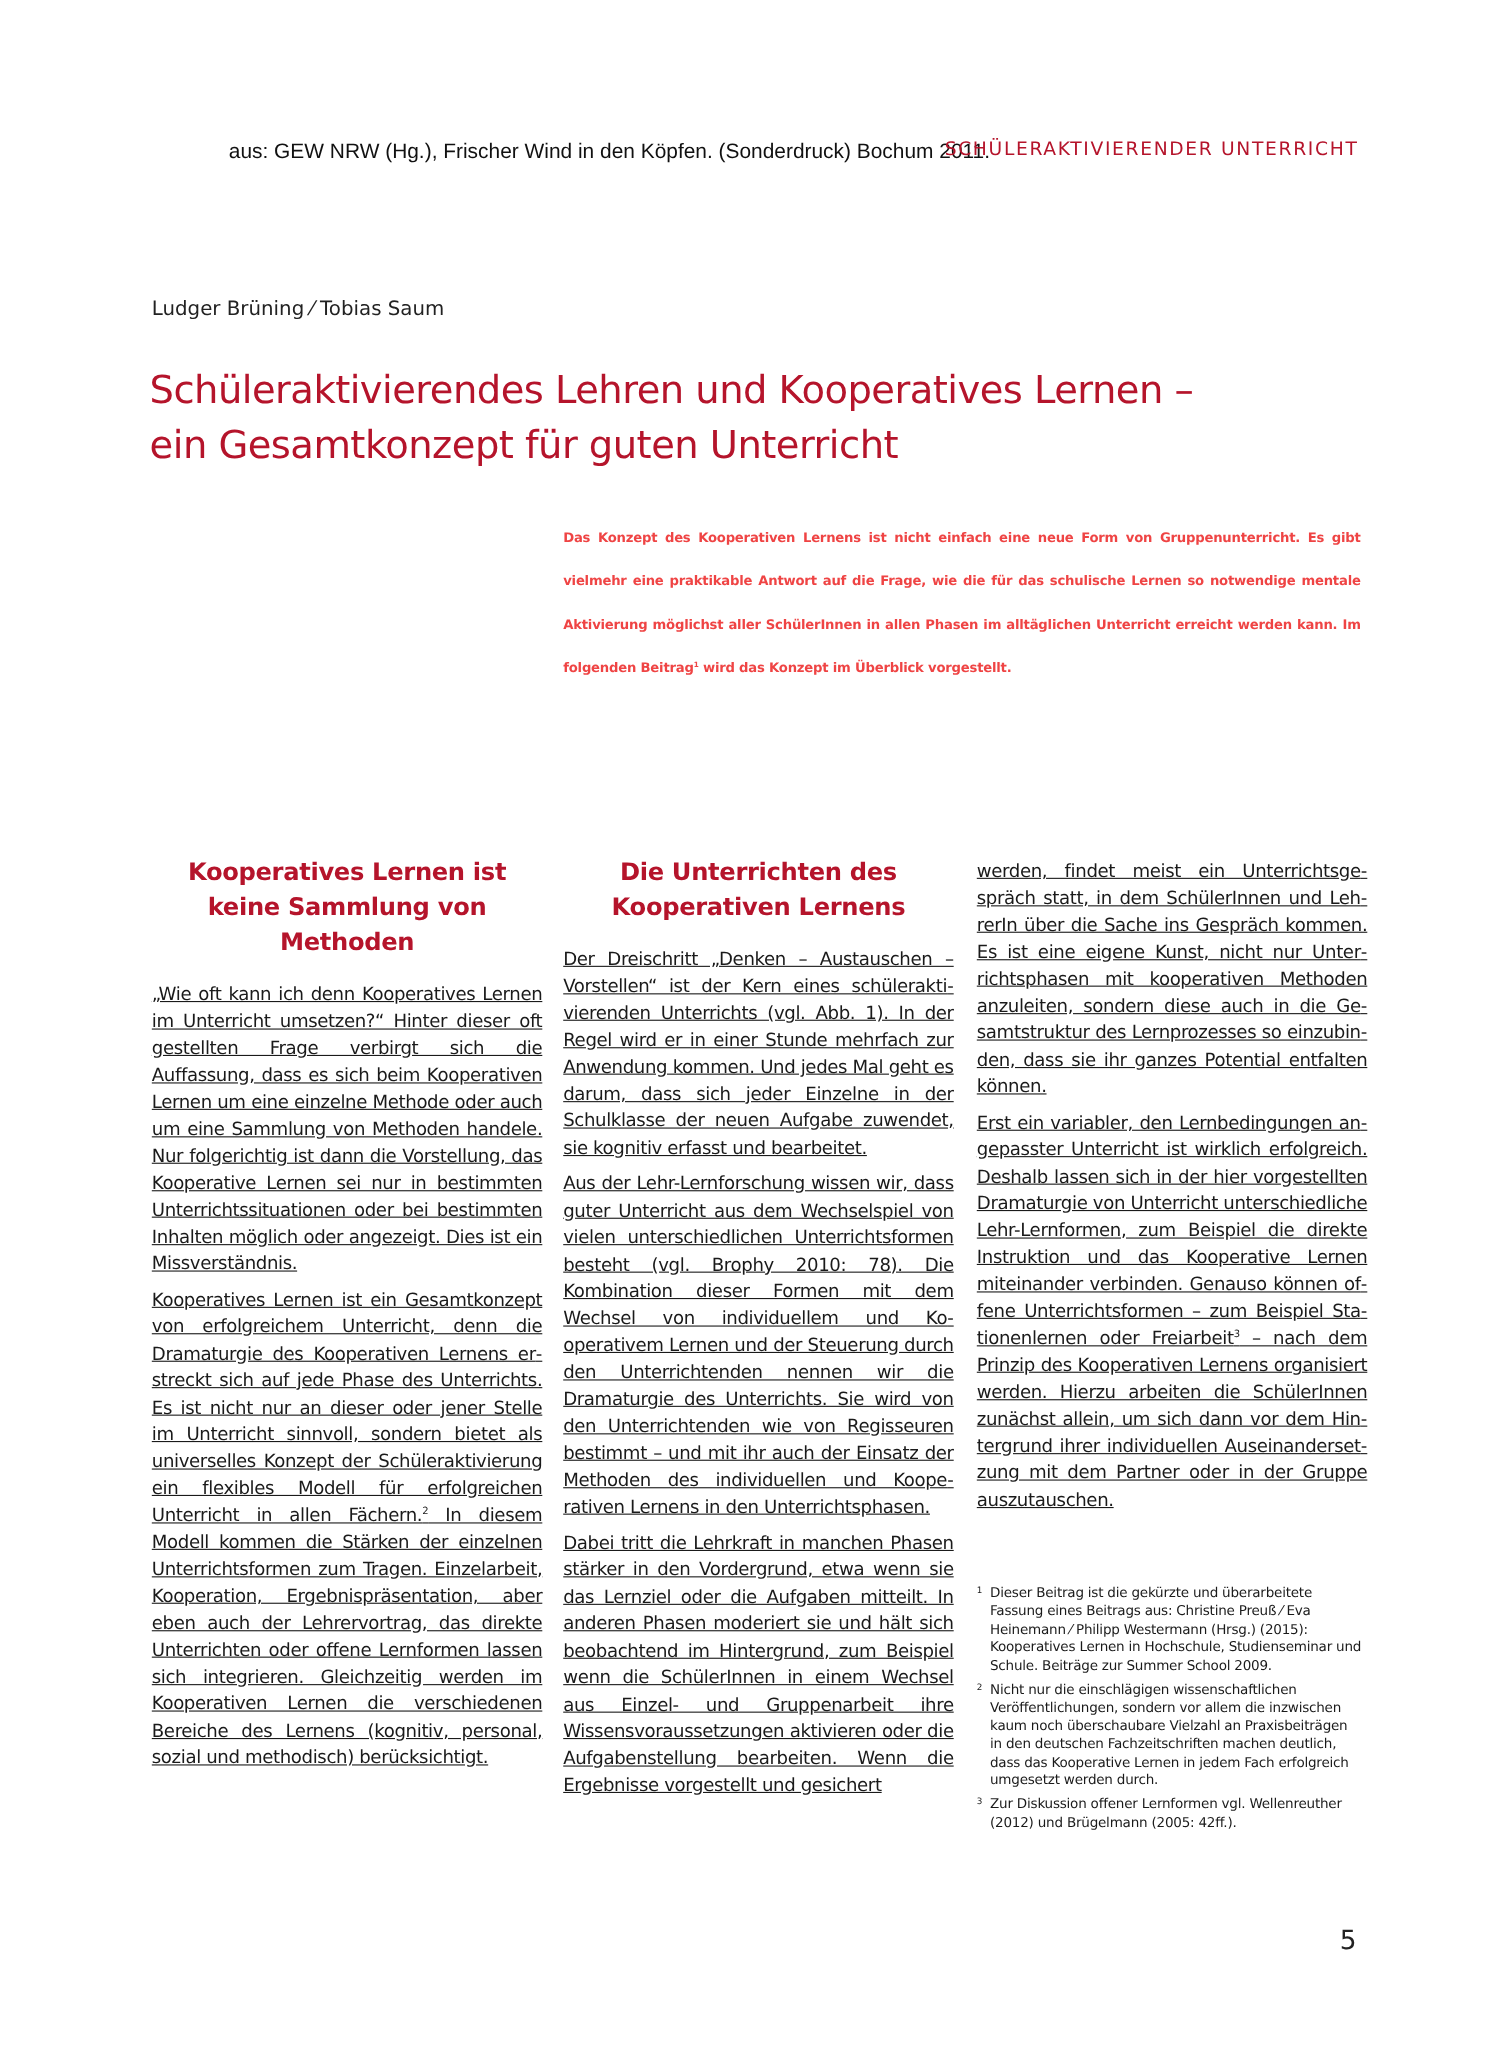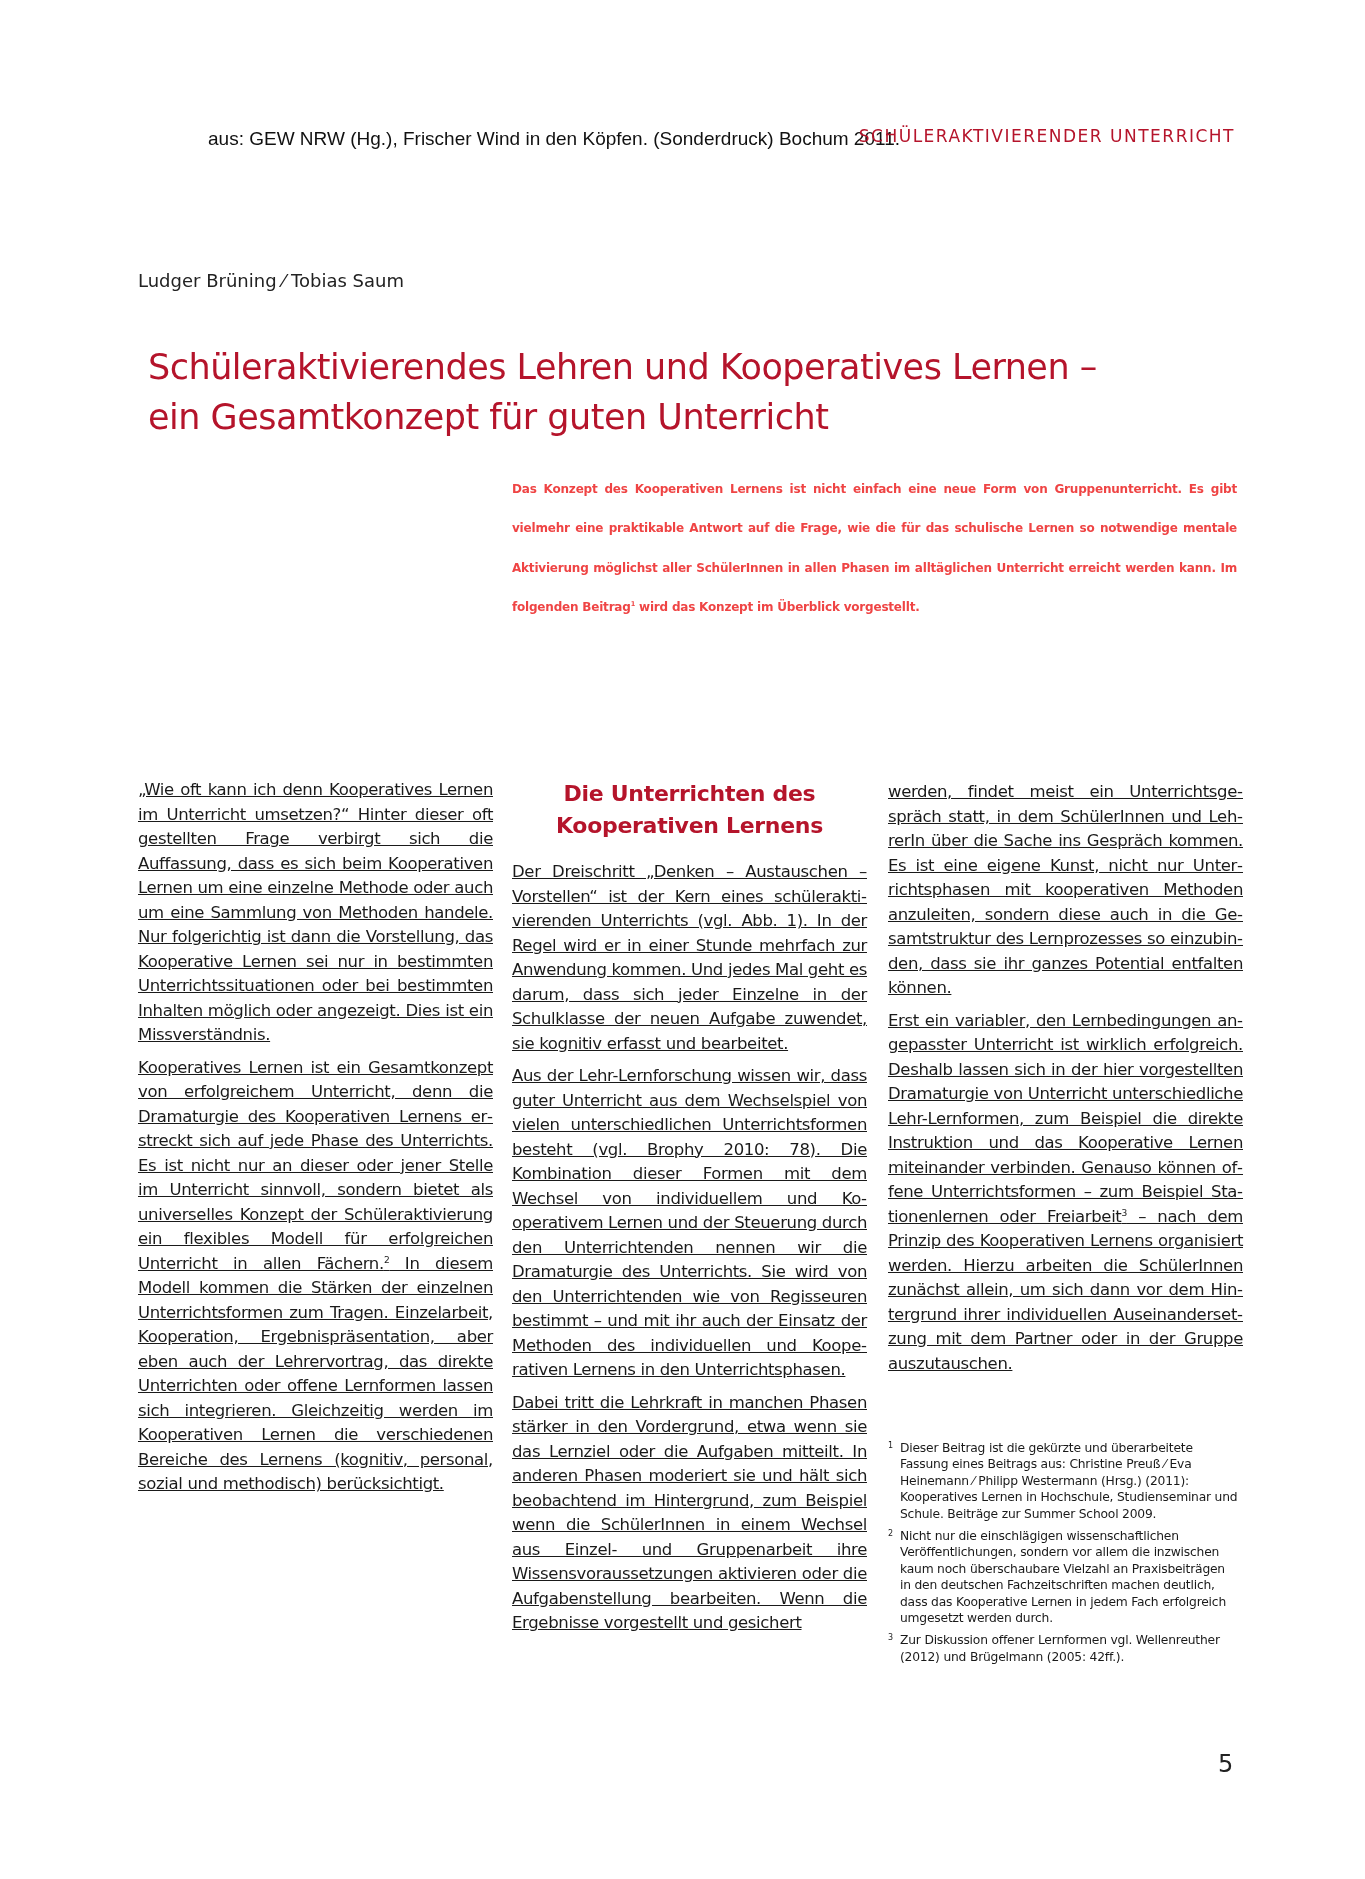--- a/index.html
+++ b/index.html
@@ -4,21 +4,21 @@
 <style>
   html, body { margin: 0; padding: 0; background: #ffffff; }
   body { width: 1365px; height: 1879px; position: relative; overflow: hidden;
          font-family: "DejaVu Sans", "Liberation Sans", sans-serif; color: #1a1a1a; }
   .source-line { position: absolute; left: 208px; top: 128px; font-family: "Liberation Sans", sans-serif;
                  font-size: 19px; color: #111; white-space: nowrap; }
   .running-head { position: absolute; right: 130px; top: 126px; font-size: 17px; letter-spacing: 1.5px;
                   color: #b5142b; white-space: nowrap; }
   .authors { position: absolute; left: 138px; top: 270px; font-size: 18px; color: #222; }
   .title { position: absolute; left: 136px; top: 330px; width: 1000px; font-size: 35px; line-height: 50px;
-           color: #b5142b; font-weight: normal; margin: 12px; letter-spacing: -0.5px; }
+           color: #b5142b; font-weight: normal; margin: 0; letter-spacing: -0.5px; }
   .title span { display: block; }
   .lead { position: absolute; left: 512px; top: 470px; width: 725px; font-size: 12px; font-weight: bold;
           line-height: 39.3px; text-align: justify; color: #ef4444; margin: 0; letter-spacing: -0.2px; }
   sup { font-size: 0.55em; vertical-align: super; line-height: 0; }
   .col { position: absolute; top: 778px; width: 355px; font-size: 16.5px; line-height: 24.5px; color: #1a1a1a; }
   .col1 { left: 138px; }
   .col2 { left: 512px; }
   .col3 { left: 888px; top: 780px; }
   .col h2 { margin: 0 0 18px 0; font-size: 22px; line-height: 32px; color: #b5142b; text-align: center;
             font-weight: bold; letter-spacing: -0.3px; }
@@ -38,20 +38,24 @@
 <div class="authors">Ludger Brüning ⁄ Tobias Saum</div>
 
 <h1 class="title">
   <span>Schüleraktivierendes Lehren und Kooperatives Lernen –</span>
   <span>ein Gesamtkonzept für guten Unterricht</span>
 </h1>
 
 <p class="lead"><span>Das Konzept des Kooperativen Lernens ist nicht einfach eine neue Form von Gruppenunterricht. Es gibt vielmehr eine praktikable Antwort auf die Frage, wie die für das schulische Lernen so notwendige mentale Aktivierung möglichst aller SchülerInnen in allen Phasen im alltäglichen Unterricht erreicht werden kann. Im folgenden Beitrag</span><sup>1</sup><span> wird das Konzept im Überblick vorgestellt.</span></p>
 
 <section class="col col1">
+  <h2>
+    <span>Kooperatives Lernen ist</span><br>
+    <span>keine Sammlung von Methoden</span>
+  </h2>
   <p>„Wie oft kann ich denn Kooperatives Ler­nen im Unterricht umsetzen?“ Hinter die­ser oft gestellten Frage verbirgt sich die Auffassung, dass es sich beim Kooperati­ven Lernen um eine einzelne Methode oder auch um eine Sammlung von Metho­den handele. Nur folgerichtig ist dann die Vorstellung, das Kooperative Lernen sei nur in bestimmten Unterrichtssituationen oder bei bestimmten Inhalten möglich oder angezeigt. Dies ist ein Missverständ­nis.</p>
   <p><span>Kooperatives Lernen ist ein Gesamtkonzept von erfolgreichem Unterricht, denn die Dramaturgie des Kooperativen Lernens er­streckt sich auf jede Phase des Unter­richts. Es ist nicht nur an dieser oder jener Stelle im Unterricht sinnvoll, sondern bietet als universelles Konzept der Schüler­aktivierung ein flexibles Modell für erfolg­reichen Unterricht in allen Fächern.</span><sup>2</sup><span> In diesem Modell kommen die Stärken der einzelnen Unterrichtsformen zum Tragen. Einzelarbeit, Kooperation, Ergebnisprä­sentation, aber eben auch der Lehrervor­trag, das direkte Unterrichten oder offene Lernformen lassen sich integrieren. Gleich­zeitig werden im Kooperativen Lernen die verschiedenen Bereiche des Lernens (ko­gnitiv, personal, sozial und methodisch) berücksichtigt.</span></p>
 </section>
 
 <section class="col col2">
   <h2>
     <span>Die Unterrichten des</span><br>
     <span>Kooperativen Lernens</span>
   </h2>
   <p>Der Dreischritt „Denken – Austauschen – Vorstellen“ ist der Kern eines schülerakti­vierenden Unterrichts (vgl. Abb. 1). In der Regel wird er in einer Stunde mehrfach zur Anwendung kommen. Und jedes Mal geht es darum, dass sich jeder Einzelne in der Schulklasse der neuen Aufgabe zuwendet, sie kognitiv erfasst und bearbeitet.</p>
@@ -60,21 +64,21 @@
 </section>
 
 <section class="col col3">
   <p>werden, findet meist ein Unterrichtsge­spräch statt, in dem SchülerInnen und Leh­rerIn über die Sache ins Gespräch kommen. Es ist eine eigene Kunst, nicht nur Unter­richtsphasen mit kooperativen Methoden anzuleiten, sondern diese auch in die Ge­samtstruktur des Lernprozesses so einzubin­den, dass sie ihr ganzes Potential entfalten können.</p>
   <p><span>Erst ein variabler, den Lernbedingungen an­gepasster Unterricht ist wirklich erfolgreich. Deshalb lassen sich in der hier vorgestellten Dramaturgie von Unterricht unterschiedli­che Lehr-Lernformen, zum Beispiel die direk­te Instruktion und das Kooperative Lernen miteinander verbinden. Genauso können of­fene Unterrichtsformen – zum Beispiel Sta­tionenlernen oder Freiarbeit</span><sup>3</sup><span> – nach dem Prinzip des Kooperativen Lernens organisiert werden. Hierzu arbeiten die SchülerInnen zunächst allein, um sich dann vor dem Hin­tergrund ihrer individuellen Auseinanderset­zung mit dem Partner oder in der Gruppe auszutauschen.</span></p>
 </section>
 
 <div class="footnotes">
   <div class="fn">
     <span class="num">1</span>
-    <span>Dieser Beitrag ist die gekürzte und überarbeitete Fassung eines Beitrags aus: Christine Preuß ⁄ Eva Heinemann ⁄ Philipp Westermann (Hrsg.) (2011): Kooperatives Lernen in Hochschule, Studienseminar und Schule. Beiträge zur Summer School 2009.</span>
+    <span>Dieser Beitrag ist die gekürzte und überarbeitete Fassung eines Beitrags aus: Christine Preuß ⁄ Eva Heinemann ⁄ Philipp Westermann (Hrsg.) (2015): Kooperatives Lernen in Hochschule, Studienseminar und Schule. Beiträge zur Summer School 2009.</span>
   </div>
   <div class="fn">
     <span class="num">2</span>
     <span>Nicht nur die einschlägigen wissenschaftlichen Veröffentli­chungen, sondern vor allem die inzwischen kaum noch überschaubare Vielzahl an Praxisbeiträgen in den deutschen Fachzeitschriften machen deutlich, dass das Kooperative Lernen in jedem Fach erfolgreich umgesetzt werden durch.</span>
   </div>
   <div class="fn">
     <span class="num">3</span>
     <span>Zur Diskussion offener Lernformen vgl. Wellenreuther (2012) und Brügelmann (2005: 42ff.).</span>
   </div>
 </div>

